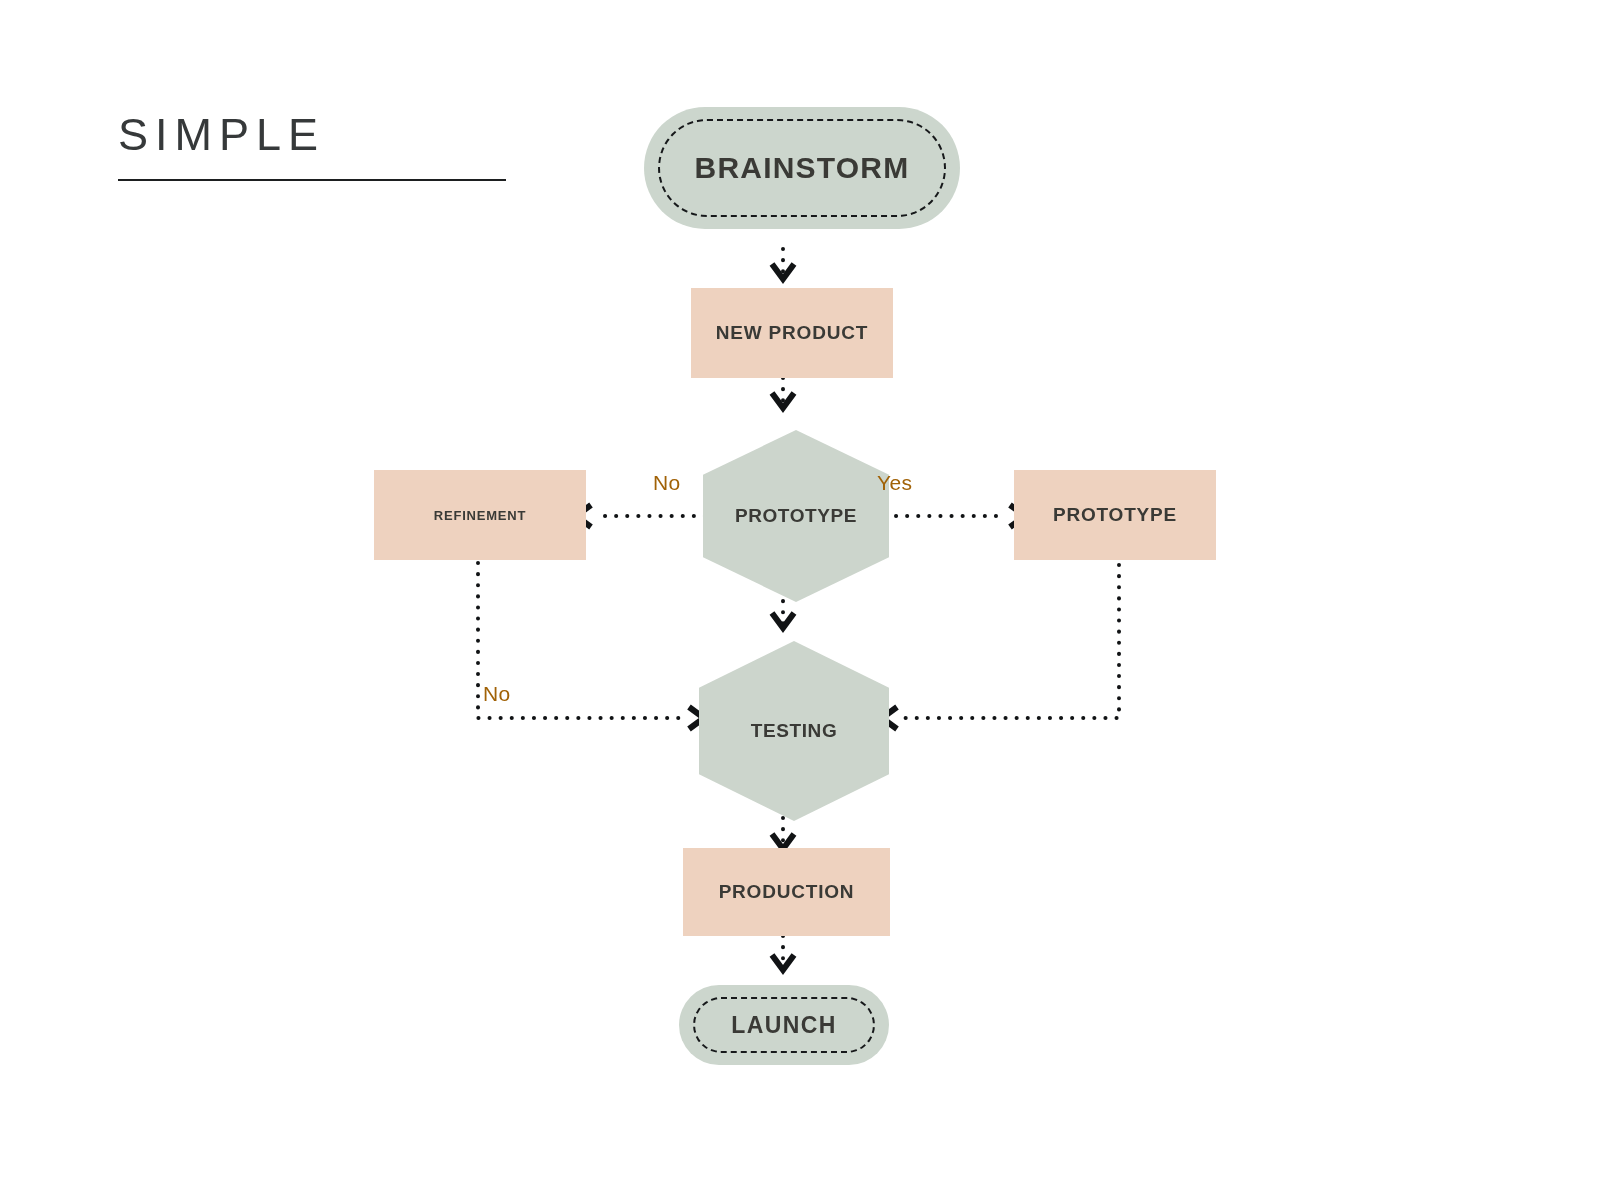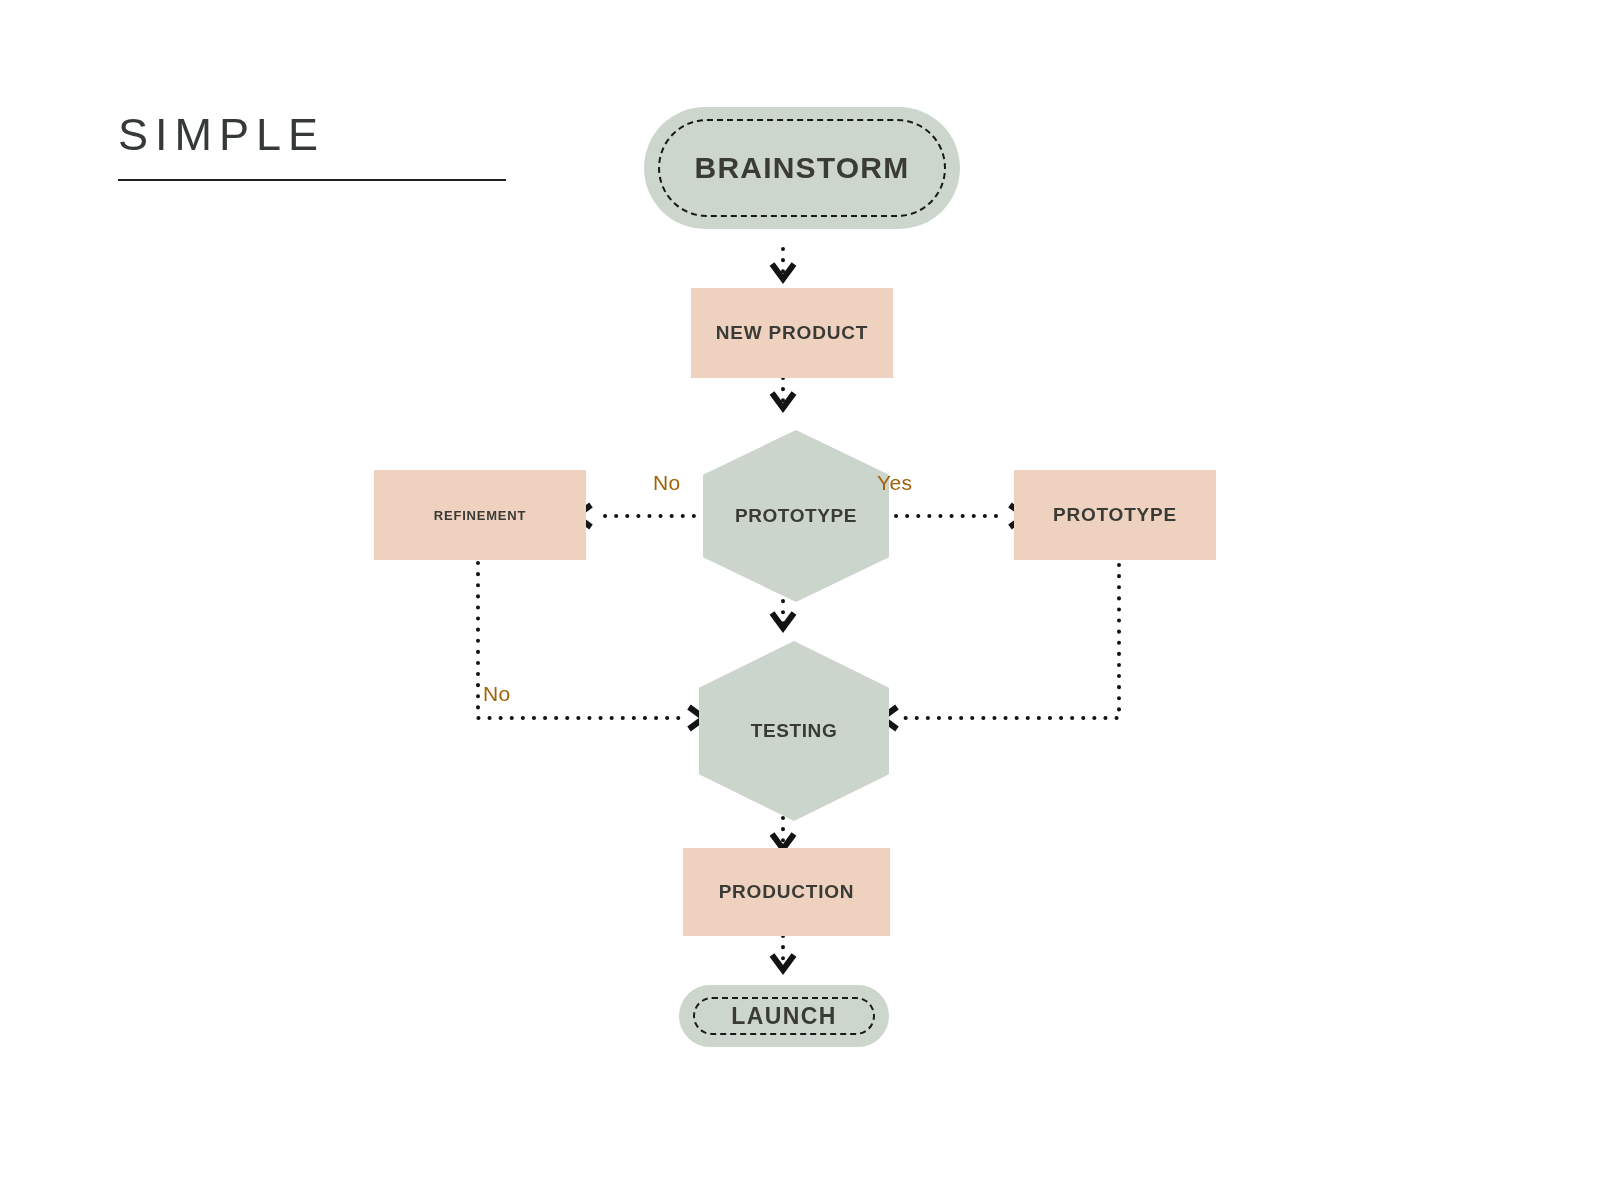--- a/index.html
+++ b/index.html
@@ -223,21 +223,21 @@
 
   <div class="hex" style="left:699px; top:641px; width:190px; height:180px;">
     <div class="hex-shape"></div>
     <div class="node-label" style="font-size:19px; letter-spacing:0.6px;">TESTING</div>
   </div>
 
   <div class="rect" style="left:683px; top:848px; width:207px; height:88px;">
     <div class="node-label" style="font-size:19px; letter-spacing:0.8px;">PRODUCTION</div>
   </div>
 
-  <div class="pill" style="left:679px; top:985px; width:210px; height:62px;">
+  <div class="pill" style="left:679px; top:985px; width:210px; height:80px;">
     <div class="inner-dash"></div>
     <div class="node-label" style="font-size:23px; letter-spacing:1.4px;">LAUNCH</div>
   </div>
 
   <div class="edge-label" style="left:653px; top:471px;">No</div>
 
   <div class="edge-label" style="left:877px; top:471px;text-align:center;">Yes</div>
 
   <div class="edge-label" style="left:483px; top:682px;">No</div>
 

